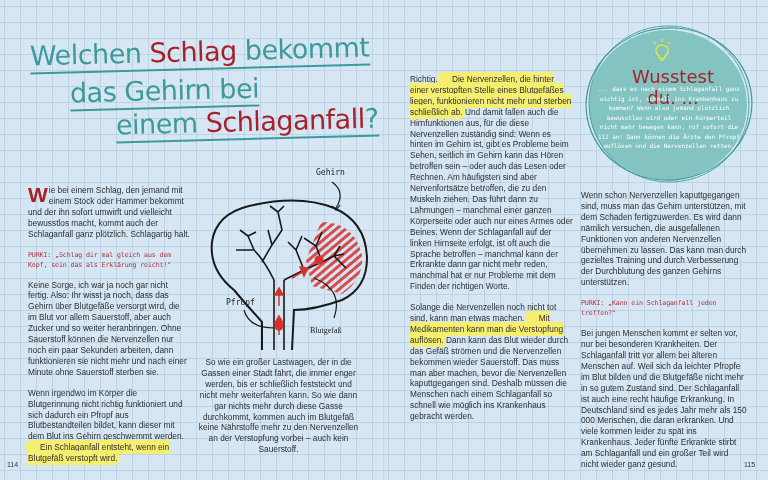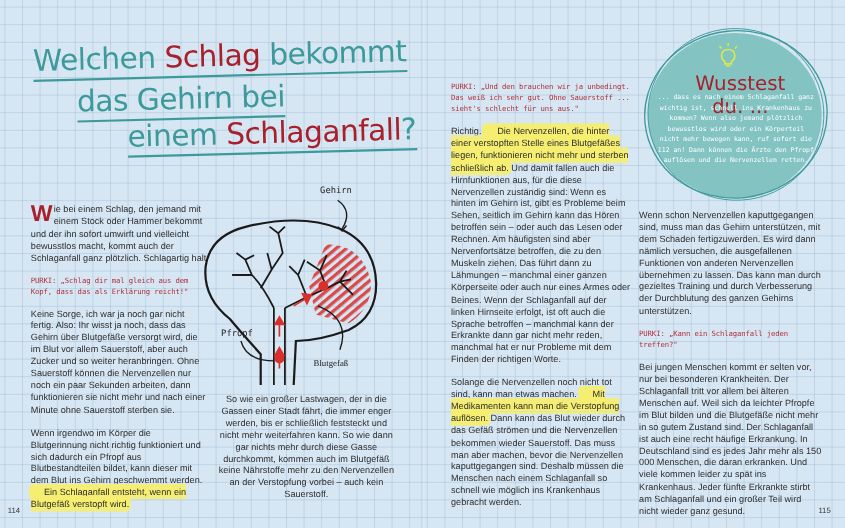--- a/index.html
+++ b/index.html
@@ -71,21 +71,21 @@
   #col3 { left:410px; top:74px; width:164px; }
   #col4 { left:581px; top:190px; width:166px; }
 
   .page-num {
     position:absolute; top:461px;
     font-size:7px; color:#333;
   }
   #pn-left { left:7px; }
   #pn-right { left:744px; }
 
-  #diagram { position:absolute; left:179px; top:150px; width:190px; height:200px; }
+  #diagram { position:absolute; left:204px; top:150px; width:190px; height:200px; }
   .diag-label {
     position:absolute;
     font-family:"DejaVu Sans Mono", monospace;
     font-size:8px; color:#222;
   }
 
   #info-circle {
     position:absolute; left:589px; top:30px;
     width:158px; height:150px;
     border-radius:50%;
@@ -113,21 +113,21 @@
 <body>
 
 <div class="spine"></div>
 
 <div id="t1" class="title-line"><span>Welchen </span><span class="red">Schlag</span><span> bekommt</span></div>
 <div id="t2" class="title-line"><span>das Gehirn bei</span></div>
 <div id="t3" class="title-line"><span>einem </span><span class="red">Schlaganfall</span><span>?</span></div>
 
 <div id="col1" class="col">
   <p><span class="dropcap">W</span><span>ie bei einem Schlag, den jemand mit einem Stock oder Hammer bekommt und der ihn sofort umwirft und vielleicht bewusstlos macht, kommt auch der Schlaganfall ganz plötzlich. Schlagartig halt.</span></p>
-  <div class="quote red">PURKI: „Schlag dir mal gleich aus dem Kopf, dass das als Erklärung reicht!"</div>
+  <div class="quote red">PURKI: „Schlag dir mal gleich aus dem Kopf, sein das als Erklärung reicht!"</div>
   <p>Keine Sorge, ich war ja noch gar nicht fertig. Also: Ihr wisst ja noch, dass das Gehirn über Blutgefäße versorgt wird, die im Blut vor allem Sauerstoff, aber auch Zucker und so weiter heranbringen. Ohne Sauerstoff können die Nervenzellen nur noch ein paar Sekunden arbeiten, dann funktionieren sie nicht mehr und nach einer Minute ohne Sauerstoff sterben sie.</p>
   <p><span>Wenn irgendwo im Körper die Blutgerinnung nicht richtig funktioniert und sich dadurch ein Pfropf aus Blutbestandteilen bildet, kann dieser mit dem Blut ins Gehirn geschwemmt werden. </span><span class="hl">Ein Schlaganfall entsteht, wenn ein Blutgefäß verstopft wird.</span></p>
 </div>
 
 <div id="diagram">
   <svg width="190" height="200" viewBox="0 0 190 200">
     <defs>
       <pattern id="hatch" width="6" height="6" patternUnits="userSpaceOnUse" patternTransform="rotate(-40)">
         <rect width="6" height="3" fill="#d9302c"></rect>
       </pattern>
@@ -168,21 +168,20 @@
   <span class="diag-label" style="left:106px; top:176px;font-family:Liberation Serif, serif;">Blutgefaß</span>
 </div>
 
 <div id="col2" class="col">
   <p>So wie ein großer Lastwagen, der in die Gassen einer Stadt fährt, die immer enger werden, bis er schließlich feststeckt und nicht mehr weiterfahren kann. So wie dann gar nichts mehr durch diese Gasse durchkommt, kommen auch im Blutgefäß keine Nährstoffe mehr zu den Nervenzellen an der Verstopfung vorbei – auch kein Sauerstoff.</p>
 </div>
 
 <div id="pn-left" class="page-num">114</div>
 
 <div id="col3" class="col">
-  <div class="quote red">PURKI: „Und den brauchen wir ja unbedingt. Das weiß ich sehr gut. Ohne Sauerstoff ... sieht's schlecht für uns aus."</div>
   <p><span>Richtig. </span><span class="hl">Die Nervenzellen, die hinter einer verstopften Stelle eines Blutgefäßes liegen, funktionieren nicht mehr und sterben schließlich ab.</span><span> Und damit fallen auch die Hirnfunktionen aus, für die diese Nervenzellen zuständig sind: Wenn es hinten im Gehirn ist, gibt es Probleme beim Sehen, seitlich im Gehirn kann das Hören betroffen sein – oder auch das Lesen oder Rechnen. Am häufigsten sind aber Nervenfortsätze betroffen, die zu den Muskeln ziehen. Das führt dann zu Lähmungen – manchmal einer ganzen Körperseite oder auch nur eines Armes oder Beines. Wenn der Schlaganfall auf der linken Hirnseite erfolgt, ist oft auch die Sprache betroffen – manchmal kann der Erkrankte dann gar nicht mehr reden, manchmal hat er nur Probleme mit dem Finden der richtigen Worte.</span></p>
   <p><span>Solange die Nervenzellen noch nicht tot sind, kann man etwas machen. </span><span class="hl">Mit Medikamenten kann man die Verstopfung auflösen.</span><span> Dann kann das Blut wieder durch das Gefäß strömen und die Nervenzellen bekommen wieder Sauerstoff. Das muss man aber machen, bevor die Nervenzellen kaputtgegangen sind. Deshalb müssen die Menschen nach einem Schlaganfall so schnell wie möglich ins Krankenhaus gebracht werden.</span></p>
 
 </div>
 
 <div id="info-circle"></div>
 <svg id="info-ring" viewBox="0 0 172 160">
   <ellipse cx="86" cy="80" rx="83" ry="76" fill="none" stroke="#3c9a9b" stroke-width="1.2" transform="rotate(-6 86 80)"></ellipse>
   <ellipse cx="86" cy="80" rx="80" ry="78" fill="none" stroke="#3c9a9b" stroke-width="0.8" transform="rotate(8 86 80)"></ellipse>
 </svg>

